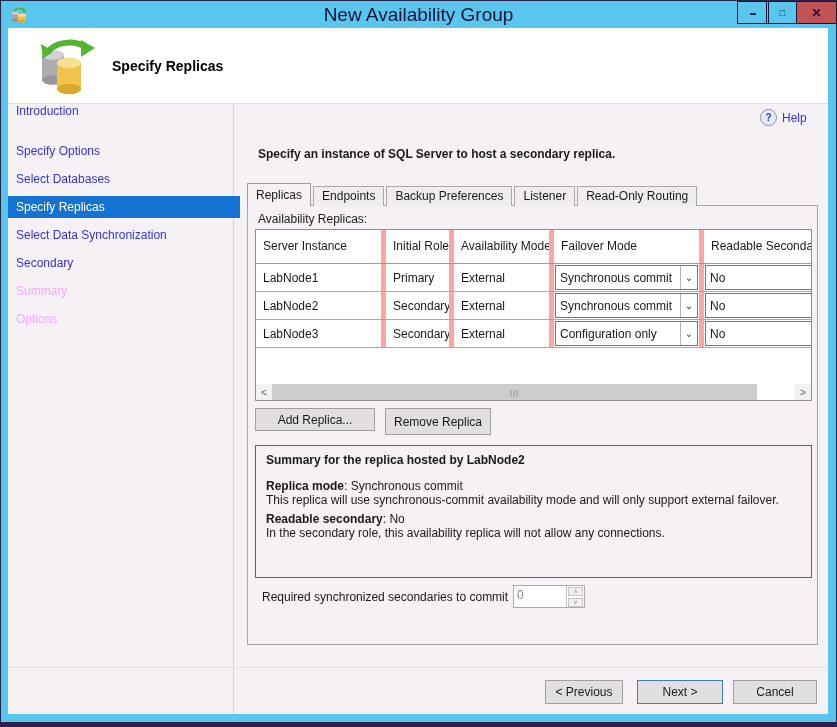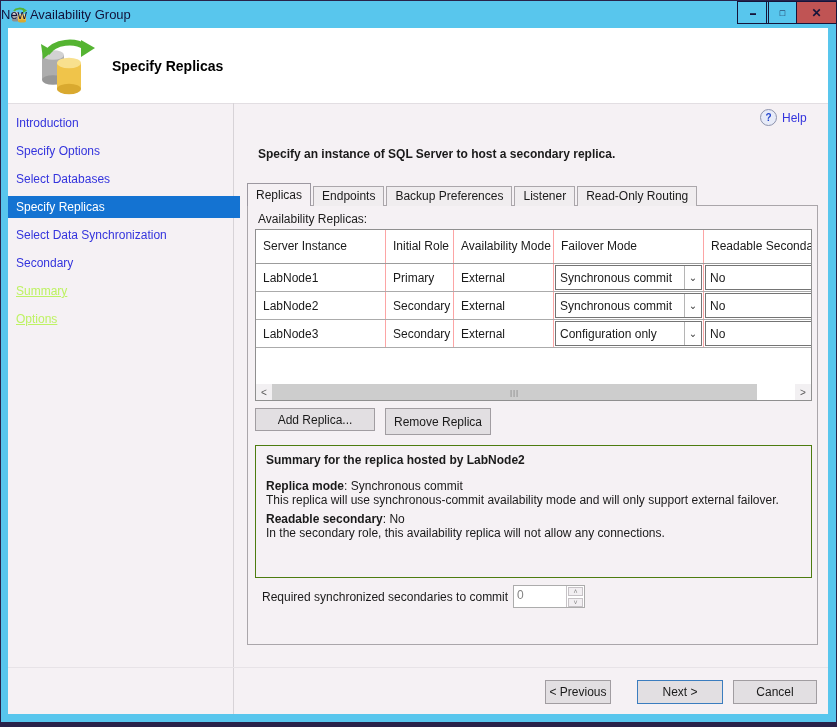--- a/index.html
+++ b/index.html
@@ -2,22 +2,22 @@
 <html><head>
 <meta charset="utf-8">
 <style>
   html,body{margin:0;padding:0;}
   body{width:837px;height:727px;font-family:"Liberation Sans",sans-serif;font-size:12px;color:#1a1a1a;}
   .stage{position:relative;width:837px;height:727px;background:#29224a;overflow:hidden;}
   .abs{position:absolute;}
 
   
   .titlebar{left:1px;top:1px;width:835px;height:27px;background:#58c6ed;}
-  .win-title{left:0;top:0;width:100%;height:27px;line-height:27px;text-align:left;
-             color:#12123a;font-size:13px;border-radius:6px;}
+  .win-title{left:0;top:0;width:100%;height:27px;line-height:27px;text-align:center;
+             color:#12123a;font-size:19px;border-radius:6px;}
   .winbtn{top:0;height:21px;border:1px solid #15143a;display:flex;align-items:center;
           justify-content:center;color:#15143a;cursor:default;}
   .winbtn.min{left:736px;width:30px;font-size:6px;}
   .winbtn.max{left:765px;width:31px;font-size:9px;font-weight:700;}
   .winbtn.close{left:795px;width:39px;background:#c05454;font-size:12px;font-weight:700;}
 
   
   .frame-left{left:1px;top:28px;width:7px;height:694px;background:#58c6ed;}
   .frame-right{left:828px;top:28px;width:8px;height:694px;background:#58c6ed;}
   .frame-bottom{left:1px;top:714px;width:835px;height:8px;background:#58c6ed;}
@@ -25,21 +25,21 @@
   
   .interior{left:8px;top:28px;width:820px;height:686px;background:#f5f1f4;}
   .hdrband{left:8px;top:28px;width:820px;height:75px;background:#ffffff;border-bottom:1px solid #e2dee2;}
   .hdr-title{left:112px;top:58px;font-size:14px;font-weight:700;color:#000;}
   .hdr-icon{left:33px;top:38px;}
   .side-divider{left:233px;top:103px;width:1px;height:611px;background:#d7d3d7;}
 
   
   .side-item{left:16px;height:18px;line-height:18px;white-space:nowrap;cursor:pointer;}
   .side-link{color:#3434dd;}
-  .side-dis{color:#bef264;cursor:default;text-decoration:underline;}
+  .side-dis{color:#f0abfc;cursor:default;}
   .side-sel{left:8px;width:232px;height:22px;background:#1473d2;color:#fff;line-height:22px;
             padding-left:8px;box-sizing:border-box;z-index:3;}
 
   
   .help-row{left:760px;top:109px;display:flex;align-items:center;cursor:pointer;}
   .help-icon{width:15px;height:15px;border-radius:50%;border:1px solid #8d93ad;
              background:#e7ebf8;color:#2244cc;font-size:10px;font-weight:700;
              display:flex;align-items:center;justify-content:center;}
   .help-label{color:#3434dd;margin-left:5px;}
 
@@ -56,21 +56,21 @@
 
   .avail-label{left:258px;top:212px;}
 
   
   .grid{left:255px;top:229px;width:557px;height:172px;background:#fff;border:1px solid #8f8f8f;
         box-sizing:border-box;overflow:hidden;}
   .g-row{display:grid;grid-template-columns:130px 68px 100px 150px 1fr;}
   .g-head{height:33px;border-bottom:1px solid #9c9c9c;}
   .g-head .g-cell{display:flex;align-items:center;line-height:13px;}
   .g-body-row{height:27px;border-bottom:1px solid #ababab;}
-  .g-cell{padding-left:7px;border-right:1px solid #fca5a5;display:flex;align-items:center;
+  .g-cell{padding-left:7px;border-right:5px solid #fca5a5;display:flex;align-items:center;
           overflow:hidden;white-space:nowrap;box-sizing:border-box;position:relative;}
   .g-cell:last-child{border-right:none;}
   .combo{margin:1px;height:23px;flex:1;border:1px solid #747474;background:#fff;display:flex;
          align-items:center;cursor:pointer;min-width:0;}
   .combo .c-text{flex:1;padding-left:4px;white-space:nowrap;overflow:hidden;}
   .combo .c-arrow{width:16px;align-self:stretch;border-left:1px solid #b5b5b5;color:#3a3a3a;
                   font-size:10px;display:flex;align-items:center;justify-content:center;}
   .cell-combo{padding-left:0;}
   .cell-readable .combo{width:150px;flex:none;}
 
@@ -99,21 +99,21 @@
   
   .quorum-label{left:262px;top:590px;}
   .spinbox{left:513px;top:585px;width:72px;height:23px;border:1px solid #acacac;background:#fff;
            display:flex;box-sizing:border-box;}
   .spin-val{flex:1;color:#838383;padding:2px 0 0 3px;}
   .spin-btns{width:17px;display:flex;flex-direction:column;border-left:1px solid #c6c2c6;}
   .spin-btns div{flex:1;background:#f2eff2;color:#8a8a8a;font-size:7px;display:flex;
                  align-items:center;justify-content:center;border:1px solid #c6c2c6;margin:1px;cursor:pointer;}
 
   .foot-sep{left:8px;top:667px;width:820px;height:1px;background:#e7e3e7;}
-  .btn-prev{left:545px;top:680px;width:66px;height:24px;}
+  .btn-prev{left:545px;top:680px;width:78px;height:24px;}
   .btn-next{left:637px;top:680px;width:86px;height:24px;border:1px solid #3b7dbf;}
   .btn-cancel{left:733px;top:680px;width:84px;height:24px;}
 </style>
 </head>
 <body>
 
 <div class="stage">
 
   <div class="abs titlebar">
     <svg class="abs" style="left:10px;top:6px" width="16" height="16" viewBox="0 0 16 16">
@@ -151,21 +151,21 @@
     <rect x="24" y="25" width="24" height="26" fill="#f0c44a"></rect>
     <ellipse cx="36" cy="51" rx="12" ry="5.2" fill="#d9a92f"></ellipse>
     <ellipse cx="36" cy="25" rx="12" ry="5.2" fill="#f8e08e"></ellipse>
     <path d="M14 15 C 22 3, 42 2, 52 9" fill="none" stroke="#55b432" stroke-width="6"></path>
     <polygon points="48,2 62,10 48,19" fill="#55b432"></polygon>
     <polygon points="8,6 10,21 20,13" fill="#55b432"></polygon>
   </svg>
   <div class="abs hdr-title">Specify Replicas</div>
   <div class="abs side-divider"></div>
 
-  <div class="abs side-item side-link" style="top:114px">Introduction</div>
+  <div class="abs side-item side-link" style="top:102px">Introduction</div>
   <div class="abs side-item side-link" style="top:142px">Specify Options</div>
   <div class="abs side-item side-link" style="top:170px">Select Databases</div>
   <div class="abs side-sel" style="top:196px">Specify Replicas</div>
   <div class="abs side-item side-link" style="top:226px">Select Data Synchronization</div>
   <div class="abs side-item side-link" style="top:254px">Secondary</div>
   <div class="abs side-item side-dis" style="top:282px">Summary</div>
   <div class="abs side-item side-dis" style="top:310px">Options</div>
 
   <div class="abs help-row">
     <span class="help-icon">?</span>

